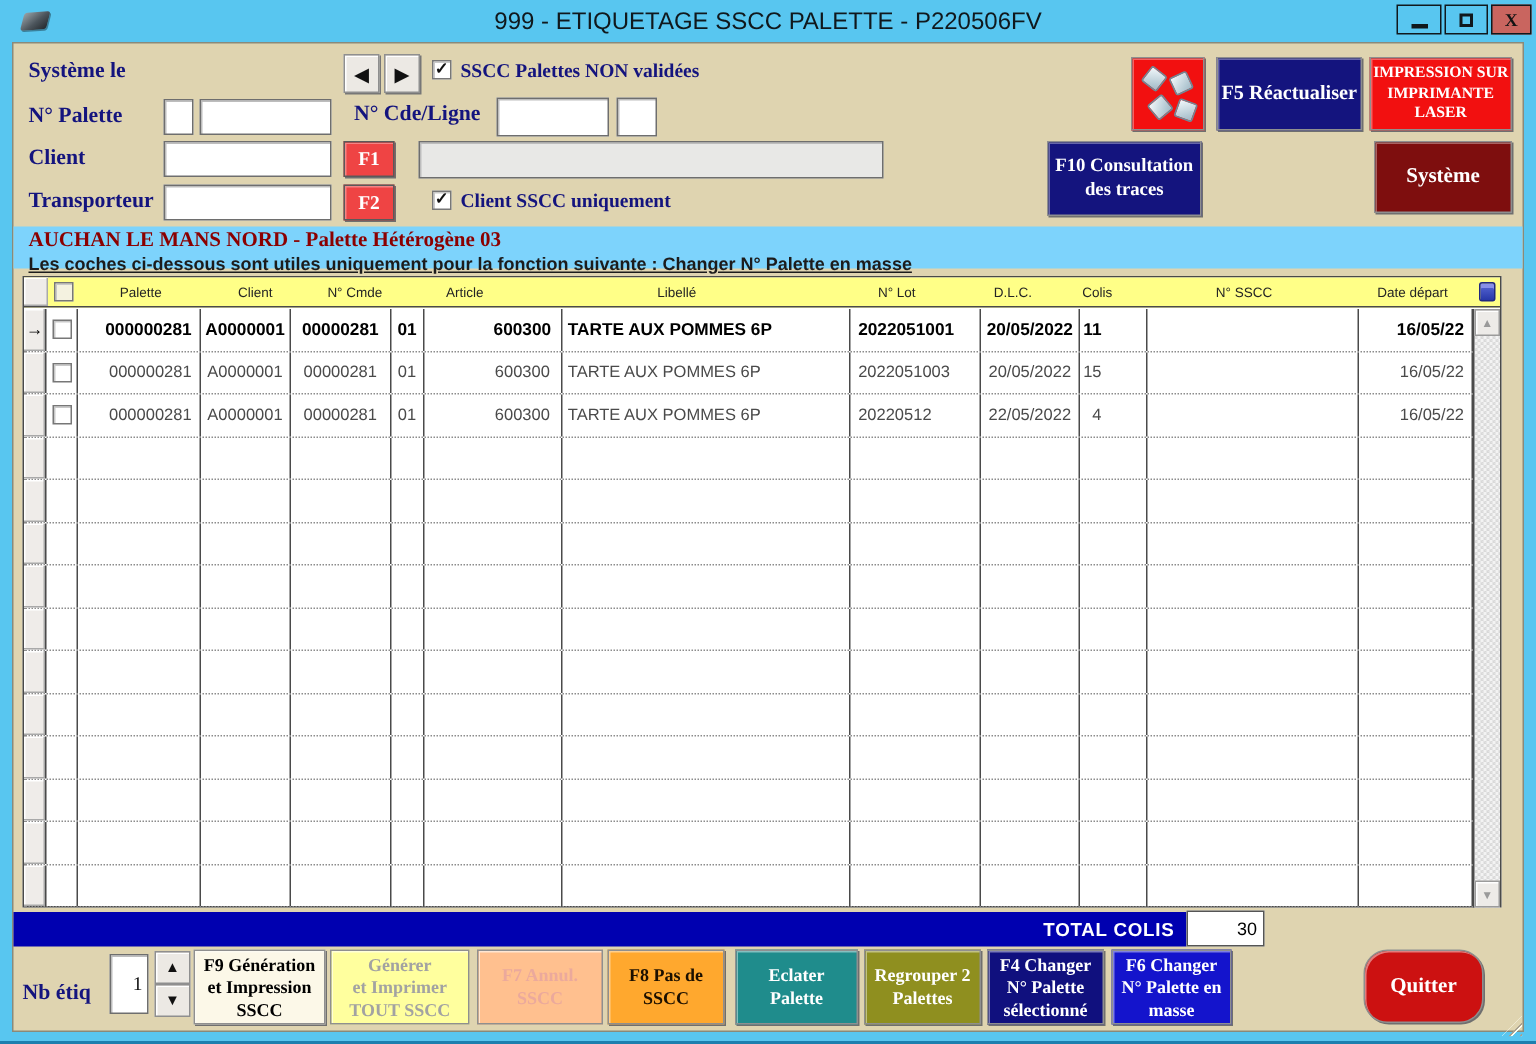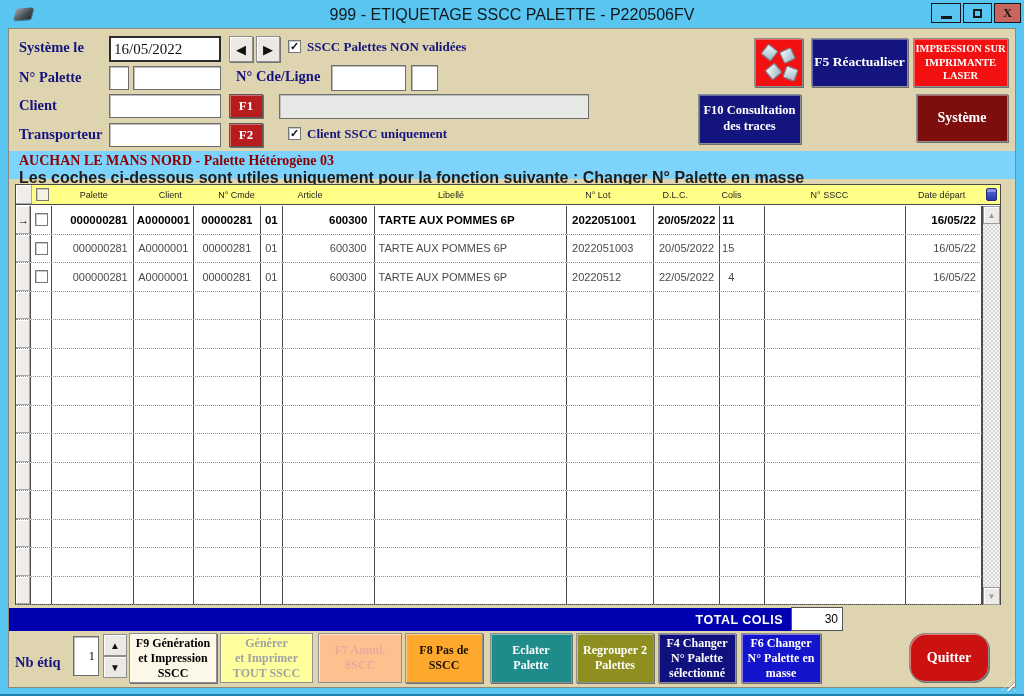--- a/index.html
+++ b/index.html
@@ -19,33 +19,33 @@
   .client{position:absolute;left:8px;top:28px;width:1008px;height:660px;background:#DFD4B0;border:1px solid #8a8a7a;}
   .lbl{position:absolute;font-family:"Liberation Serif",serif;font-weight:bold;color:#14147E;font-size:14.5px;}
   .tf{position:absolute;background:#fff;border:1px solid #6e6e6e;box-shadow:inset 1px 1px 0 #bdbdbd;font-family:"Liberation Serif",serif;font-size:14px;color:#111;padding:0 3px;}
   input.tf{outline:none;}
   .tf.date{border:2px solid #2b2b2b;box-shadow:none;font-size:15px;}
   .tf.disabled{background:#E8E8E6;}
   .navbtn{position:absolute;width:24px;height:26px;background:#ECE9E4;border:1px solid #8f8f8f;box-shadow:inset 1px 1px 0 #fff,1px 1px 0 #777;display:flex;align-items:center;justify-content:center;font-size:13px;color:#111;cursor:default;}
   .cb{display:inline-flex;width:13px;height:13px;background:#fff;border:1px solid #777;box-shadow:inset 1px 1px 0 #c9c9c9;align-items:center;justify-content:center;font-size:11px;font-weight:bold;color:#101010;line-height:1;}
   .cb-abs{position:absolute;}
   .cblabel{position:absolute;font-family:"Liberation Serif",serif;font-weight:bold;color:#14147E;font-size:13px;}
-  .fkey{position:absolute;width:34px;height:24px;background:#b91c1c;color:#fff;font-family:"Liberation Serif",serif;font-weight:bold;font-size:13px;display:flex;align-items:center;justify-content:center;border:1px solid #5a5a5a;box-shadow:1px 1px 0 #6f6f6f, inset 1px 1px 0 rgba(255,255,255,.35);}
+  .fkey{position:absolute;width:34px;height:24px;background:#ef4444;color:#fff;font-family:"Liberation Serif",serif;font-weight:bold;font-size:13px;display:flex;align-items:center;justify-content:center;border:1px solid #5a5a5a;box-shadow:1px 1px 0 #6f6f6f, inset 1px 1px 0 rgba(255,255,255,.35);}
   
   .act{position:absolute;display:flex;align-items:center;justify-content:center;text-align:center;font-family:"Liberation Serif",serif;font-weight:bold;border:1px solid #8f8f8f;box-shadow:1px 1px 0 #6f6f6f, inset 1px 1px 0 rgba(255,255,255,.35);white-space:pre-line;line-height:1.25;}
   .act.keys{left:745px;top:9px;width:49px;height:49px;background:#F21010;}
   .keycap{position:absolute;width:13px;height:13px;background:linear-gradient(145deg,#f2f8fb,#9fb9c6);border:1px solid #6e8a99;border-radius:2px;}
   .act.f5{left:802px;top:9px;width:97px;height:49px;background:#14147E;color:#fff;font-size:13.5px;}
   .act.laser{left:904px;top:9px;width:95px;height:49px;background:#F21010;color:#fff;font-size:10.5px;line-height:1.3;}
   .act.f10{left:689px;top:65px;width:103px;height:50px;background:#14147E;color:#fff;font-size:12.5px;}
   .act.sys{left:907px;top:65px;width:92px;height:48px;background:#7E0E0E;color:#fff;font-size:14px;}
   
   .status{position:absolute;left:0;top:122px;width:1006px;height:28px;background:#7dd3fc;}
   .status-title{position:absolute;left:10px;top:2px;font-family:"Liberation Serif",serif;font-weight:bold;font-size:14px;color:#8B0000;}
-  .status-note{position:absolute;left:10px;top:18px;font-size:16px;font-weight:bold;color:#1c1c1c;text-decoration:underline;}
+  .status-note{position:absolute;left:10px;top:18px;font-size:12px;font-weight:bold;color:#1c1c1c;text-decoration:underline;}
   
   .grid{position:absolute;left:6px;top:155px;width:986px;height:421px;background:#fff;border:1px solid #4a4a4a;}
   .ghead{display:flex;height:20px;background:#FFFF87;border-bottom:1px solid #4a4a4a;}
   .hcell{display:flex;align-items:center;justify-content:center;font-size:9px;color:#242424;overflow:hidden;}
   .grid-rows{position:absolute;left:0;top:21px;width:966px;height:399px;overflow:hidden;}
   .grid-row{display:flex;height:28.5px;border-bottom:1px dotted #8c8c8c;}
   .cell{display:flex;align-items:center;font-size:11px;color:#4a4a4a;overflow:hidden;border-right:1px solid #4a4a4a;padding:0 2px;}
   .grid-row.sel .cell{font-weight:bold;color:#000;font-size:11.5px;}
   .sel-cell{justify-content:center;background:#EFECE9;box-shadow:inset -1px -1px 0 #a9a9a9, inset 1px 1px 0 #fff;font-size:13px;font-weight:bold;color:#000;padding:0;}
   .cb-cell{justify-content:center;}
@@ -98,21 +98,20 @@
         <div class="max-glyph"></div>
       </div>
     <div class="win-btn btn-close">
         <span>X</span>
       </div>
   </div>
 
   <div class="client">
 
     <div class="lbl" style="left:10px;top:10px;">Système le</div>
-    <input class="tf date" style="left: 100px; top: 7px; width: 112px; height: 26px;" value="16/05/2022">
     <div class="navbtn" style="left:220px;top:7px;">
         <span>◀</span>
       </div>
     <div class="navbtn" style="left:247px;top:7px;">
         <span>▶</span>
       </div>
     <span class="cb cb-abs" style="left:279px;top:11px;">✓</span>
     <div class="cblabel" style="left:298px;top:10px;">SSCC Palettes NON validées</div>
 
     <div class="lbl" style="left:10px;top:40px;">N° Palette</div>

